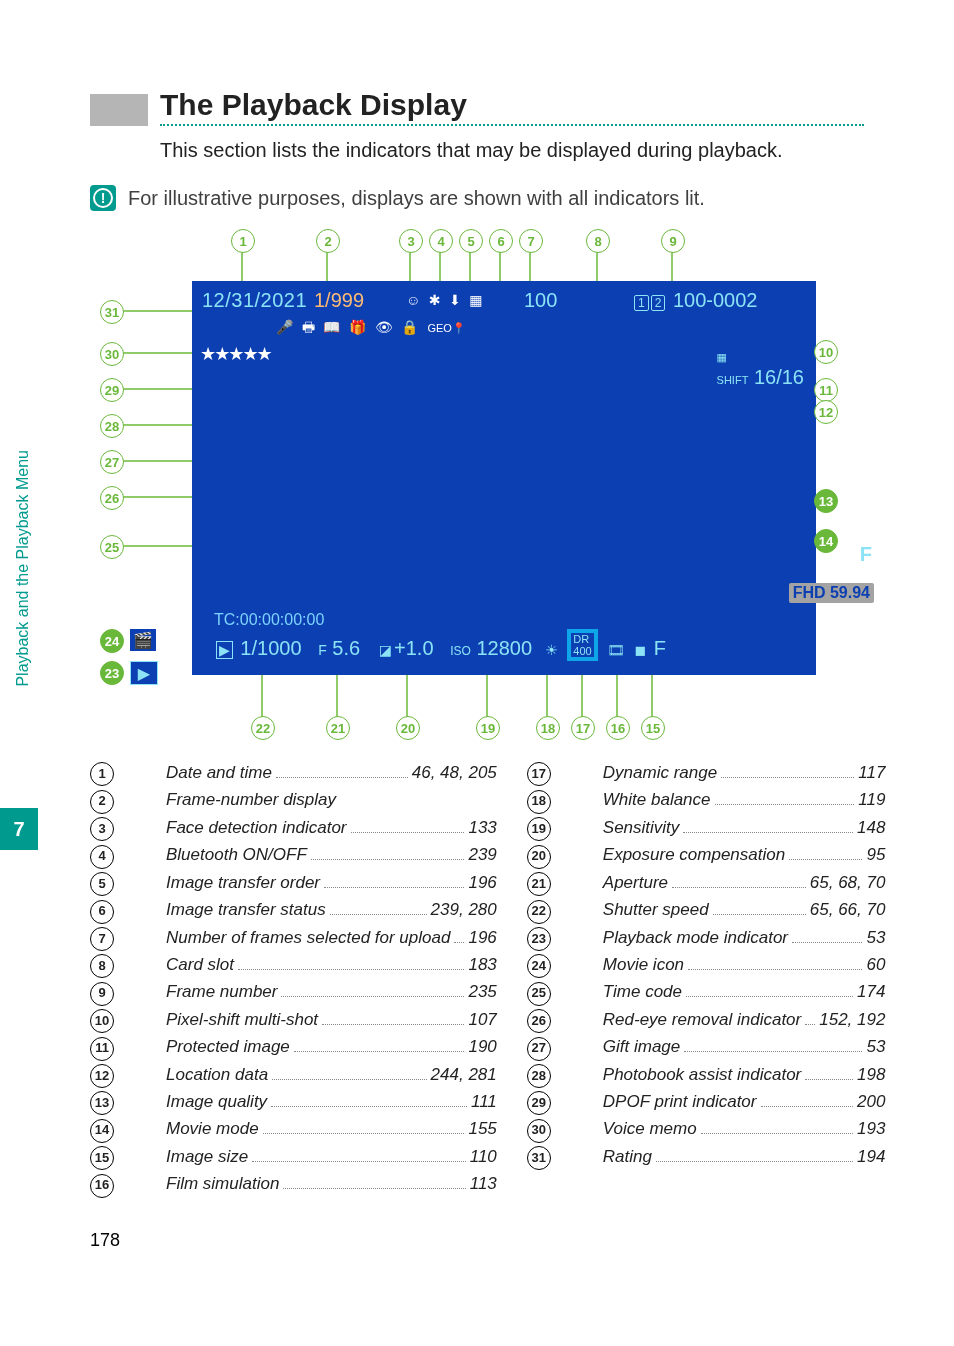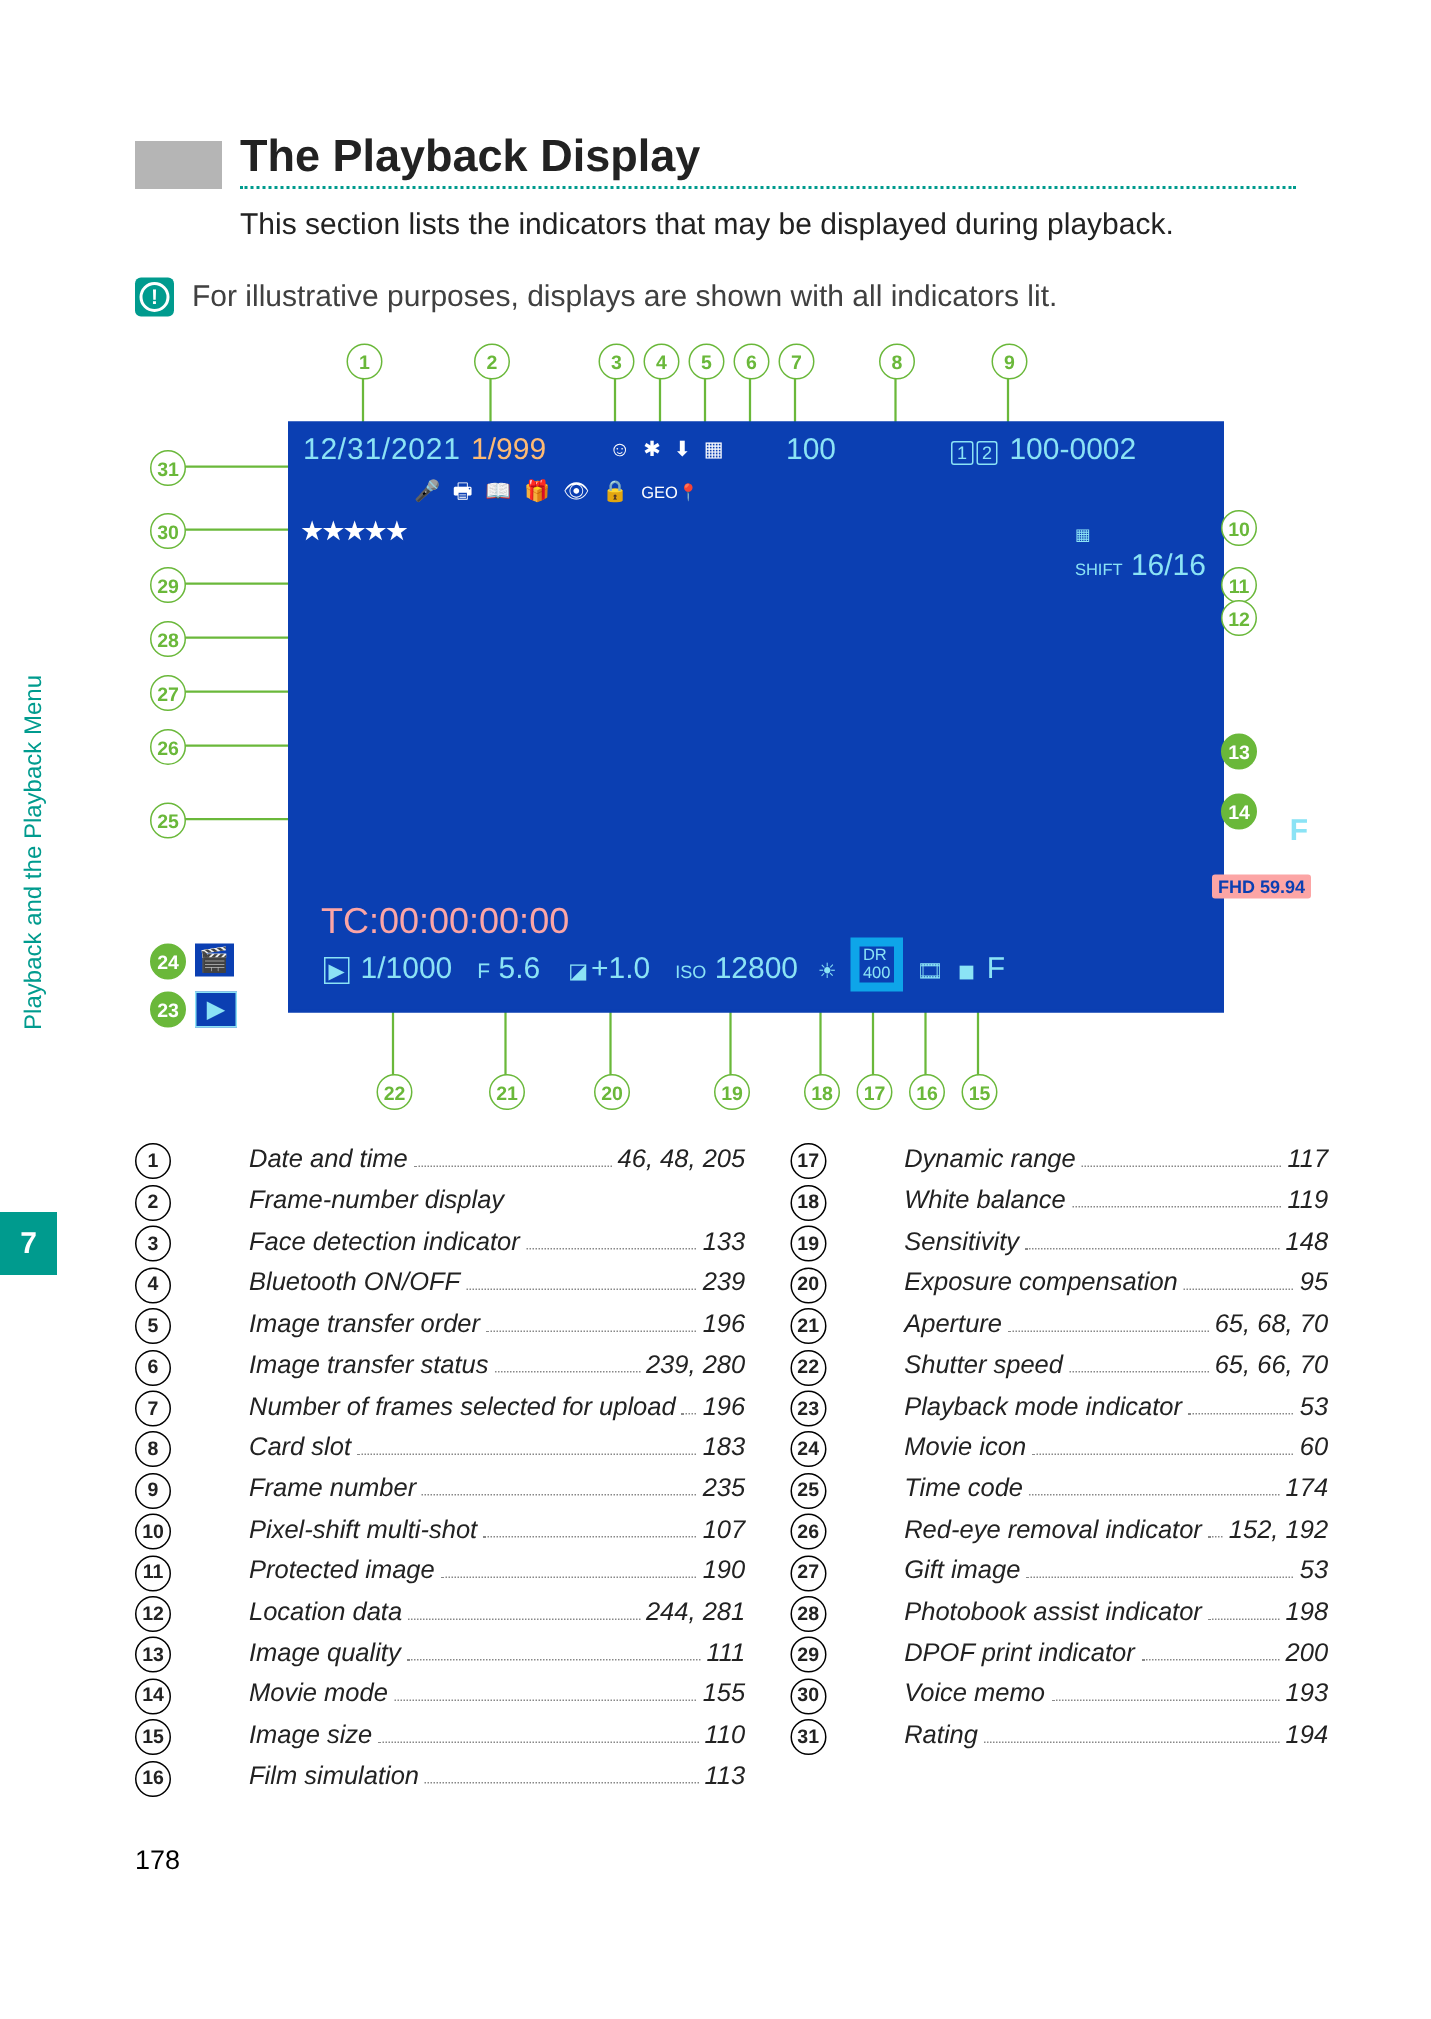--- a/index.html
+++ b/index.html
@@ -157,34 +157,34 @@
     right: -58px;
     top: 260px;
     color: #8be3f5;
     font-size: 20px;
     font-weight: bold;
   }
   .movie-mode {
     position: absolute;
     right: -60px;
     top: 300px;
-    background: #fca5a5;
+    background: #a3a3a3;
     color: #0b3fb2;
-    font-size: 12px;
+    font-size: 16px;
     font-weight: bold;
     padding: 2px 4px;
     border-radius: 2px;
     line-height: 1;
   }
   .tc {
     position: absolute;
     left: 20px;
     bottom: 44px;
-    color: #fca5a5;
-    font-size: 24px;
+    color: #7dd3fc;
+    font-size: 16px;
   }
   .bottom-row {
     position: absolute;
     left: 20px;
     bottom: 12px;
     color: #8be3f5;
     font-size: 20px;
     white-space: nowrap;
   }
   .callout {
@@ -421,21 +421,21 @@
       <div class="movie-mode">FHD
 59.94</div>
       <div class="tc">TC:00:00:00:00</div>
       <div class="bottom-row">
         <span class="mini-icon" style="border:1px solid #8be3f5; padding:0 2px;">▶</span>
         <span>1/1000</span>&nbsp;&nbsp;
         <span style="font-size:14px;">F</span> <span>5.6</span>&nbsp;&nbsp;
         <span class="mini-icon">◪</span><span>+1.0</span>&nbsp;&nbsp;
         <span style="font-size:12px;">ISO</span> <span>12800</span>&nbsp;
         <span class="mini-icon">☀</span>
-        <span class="mini-icon" style="font-size:11px;border:6px solid #0ea5e9;padding:0 2px;">DR<br>400</span>
+        <span class="mini-icon" style="font-size:11px;border:4px solid #0ea5e9;padding:0 2px;">DR<br>400</span>
         <span class="mini-icon">🎞</span>
         <span class="mini-icon">◼</span>
         <span>F</span>
       </div>
     </div>
 
     <div class="callout fill" style="left:8px; top:398px;">24</div>
     <div style="position:absolute; left:38px; top:398px; color:#fff; background:#0b3fb2; width:26px; height:22px; display:flex;align-items:center;justify-content:center;">🎬</div>
     <div class="callout fill" style="left:8px; top:430px;">23</div>
     <div style="position:absolute; left:38px; top:430px; color:#8be3f5; background:#0b3fb2; width:26px; height:22px; display:flex;align-items:center;justify-content:center; border:1px solid #8be3f5;">▶</div>

